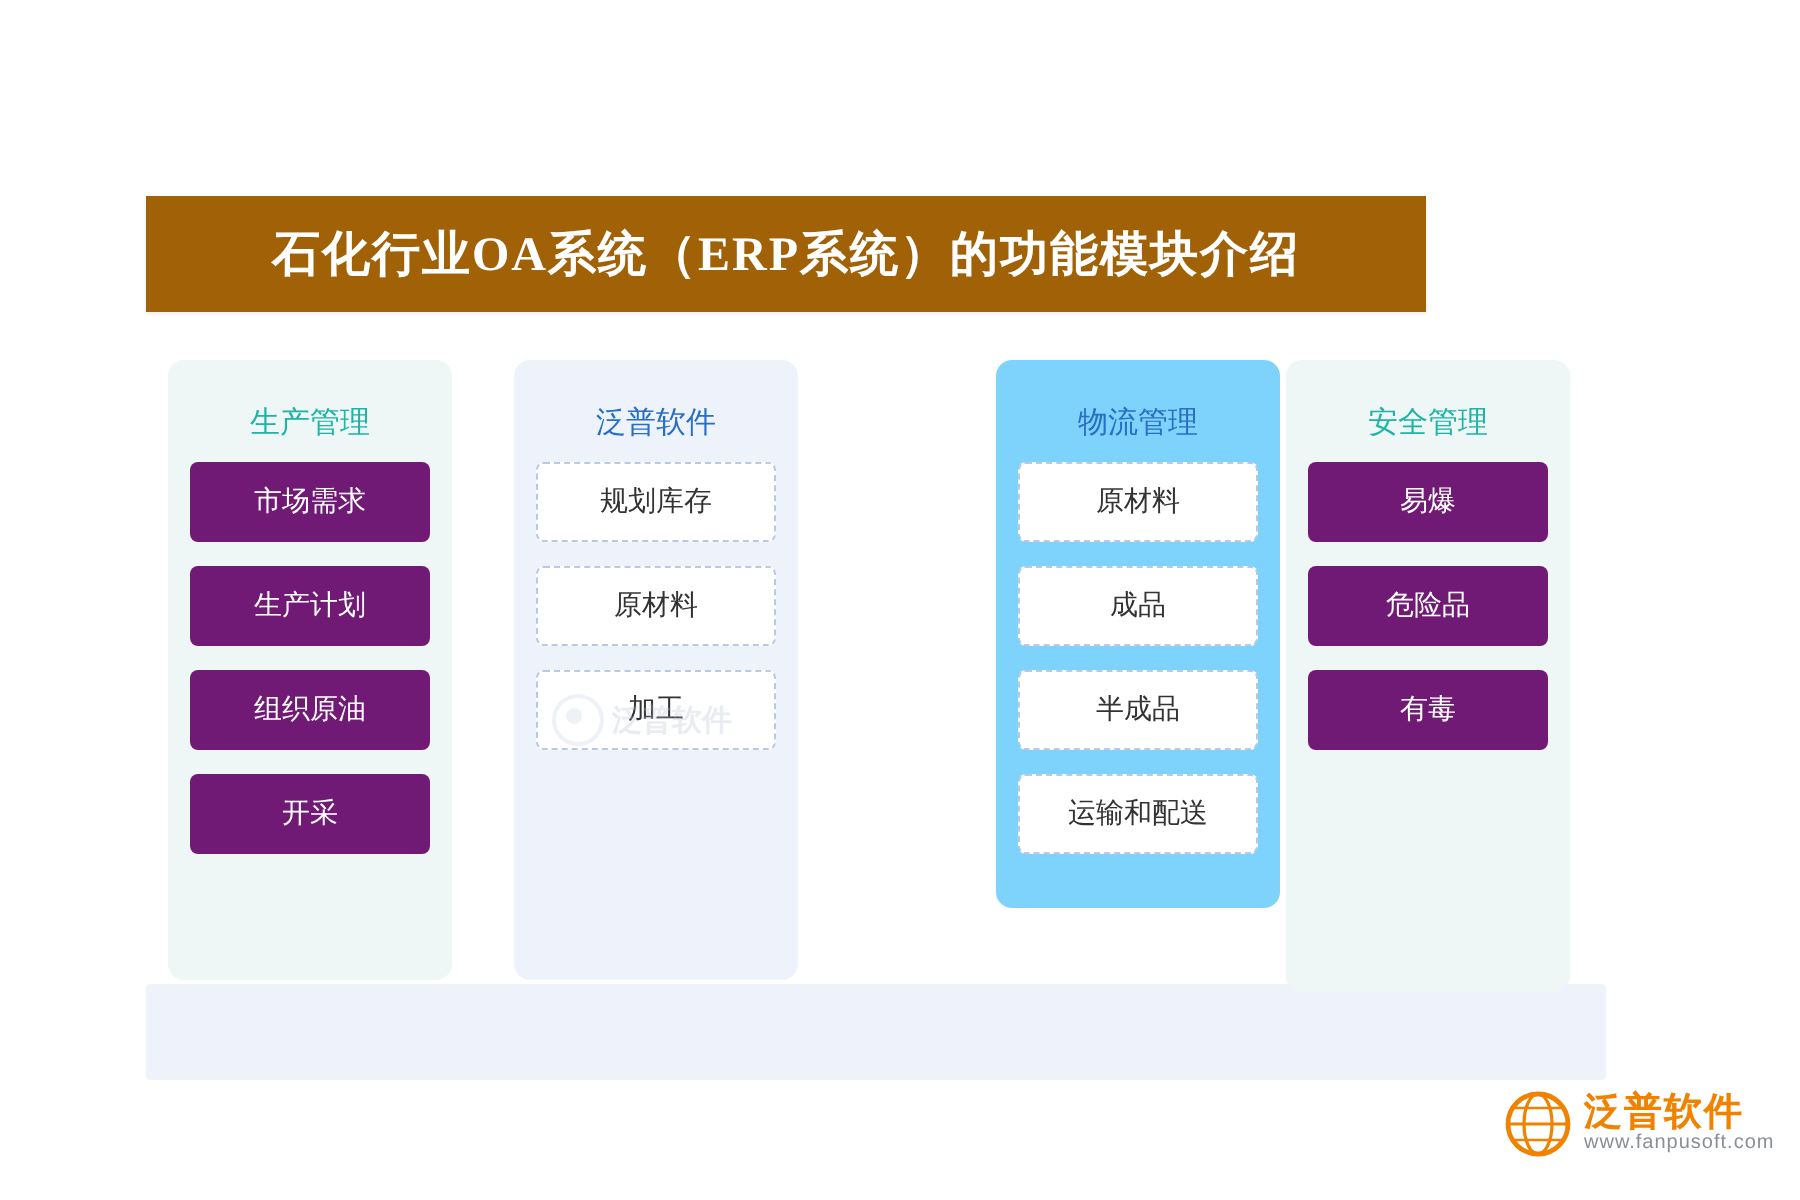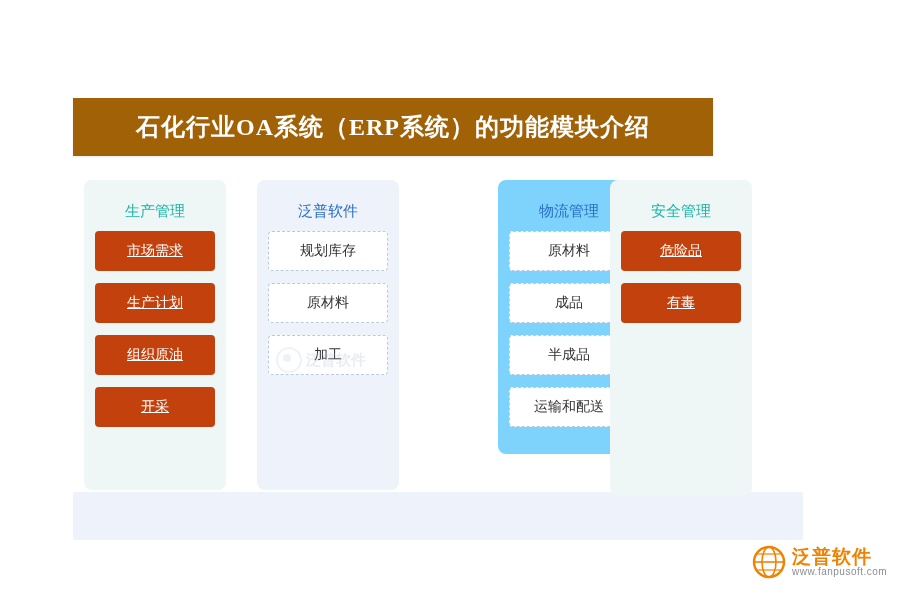--- a/index.html
+++ b/index.html
@@ -53,21 +53,21 @@
   
   .column {
     position: absolute;
     top: 180px;
     width: 142px;
     border-radius: 8px;
   }
   .col-0 { left: 84px;  height: 310px; background: #eef6f6; }
   .col-1 { left: 257px; height: 310px; background: #eef3fb; }
   .col-2 { left: 450px; height: 274px; background: #7dd3fc; margin-left: 48px; }
-  .col-3 { left: 610px; height: 316px; background: #eef6f6; }
+  .col-3 { left: 643px; height: 316px; background: #eef6f6; }
 
   .col-head {
     text-align: center;
     font-size: 15px;
     font-family: "Liberation Serif", serif;
     padding-top: 22px;
     padding-bottom: 10px;
   }
   .col-head.teal { color: #1fb5a6; }
   .col-head.blue { color: #2a6fc4; }
@@ -83,23 +83,22 @@
     height: 40px;
     display: flex;
     align-items: center;
     justify-content: center;
     font-size: 14px;
     font-family: "Liberation Serif", serif;
     border-radius: 4px;
     box-sizing: border-box;
   }
   .chip.solid {
-    background: #c2410c;
+    background: #701a75;
     color: #ffffff;
-    text-decoration: underline;
   }
   .chip.outline {
     background: #ffffff;
     color: #333333;
     border: 1px dashed #b9c9e4;
   }
   
   .watermark {
     position: absolute;
     left: 276px;
@@ -204,20 +203,21 @@
       <div class="chip outline">原材料</div>
       <div class="chip outline">成品</div>
       <div class="chip outline">半成品</div>
       <div class="chip outline">运输和配送</div>
     </div>
   </div>
 
   <div class="column col-3">
     <div class="col-head teal">安全管理</div>
     <div class="items">
+      <div class="chip solid">易爆</div>
       <div class="chip solid">危险品</div>
       <div class="chip solid">有毒</div>
     </div>
   </div>
 
   <div class="watermark">
     <span class="wm-mark"></span>
     <span class="wm-text">泛普软件</span>
   </div>
 

